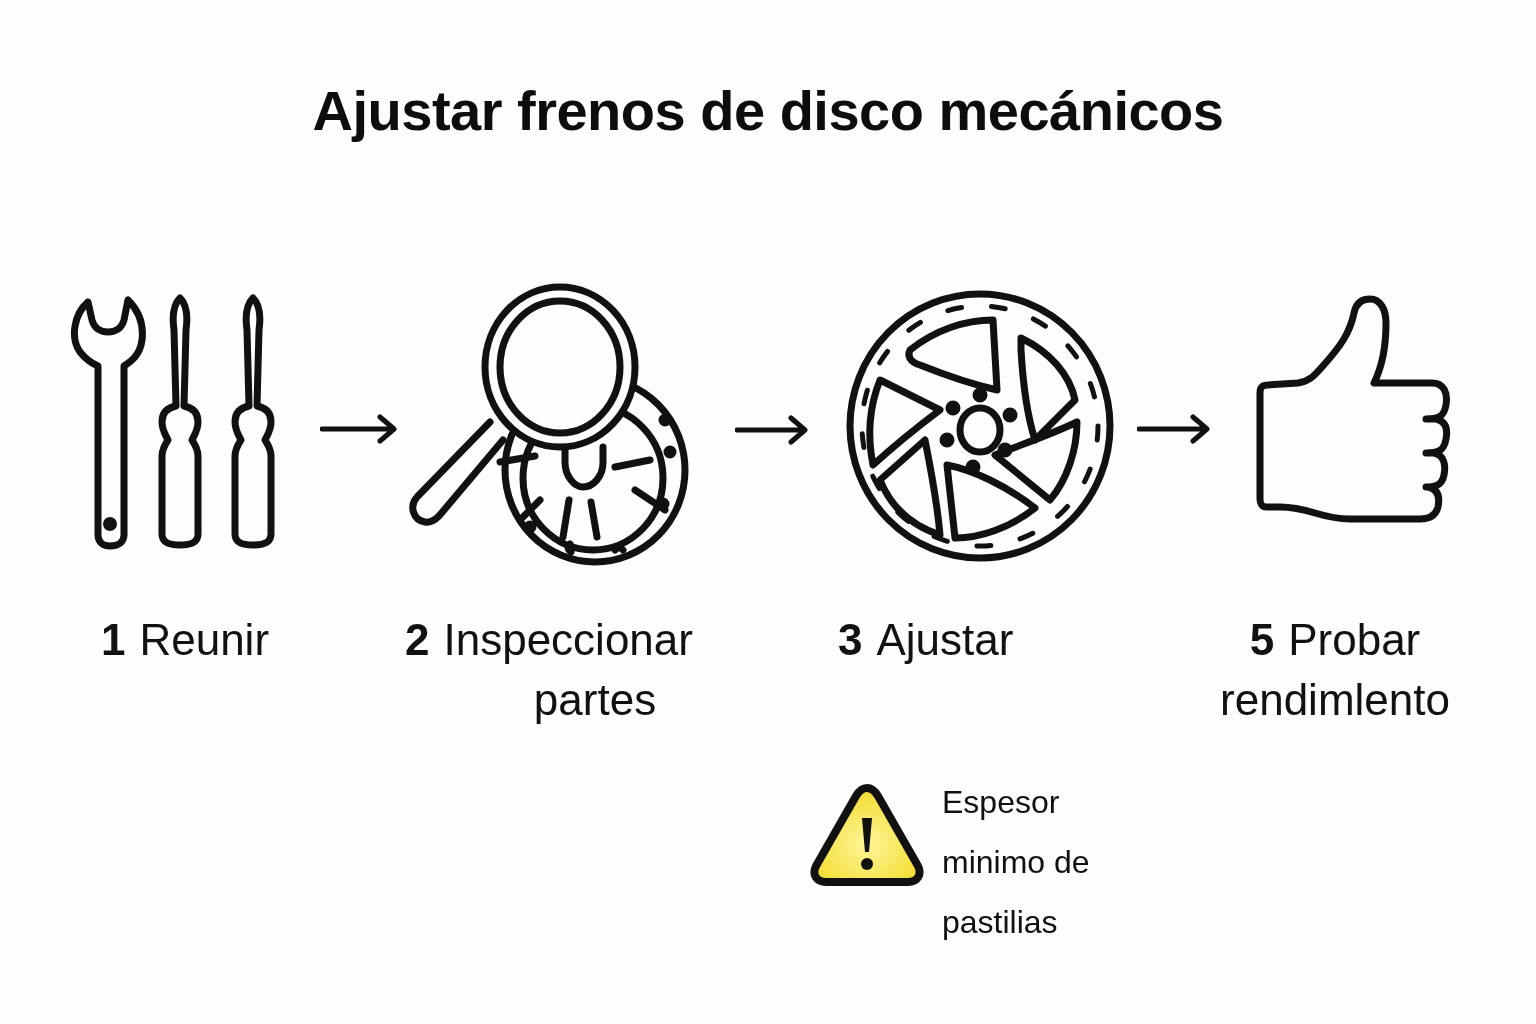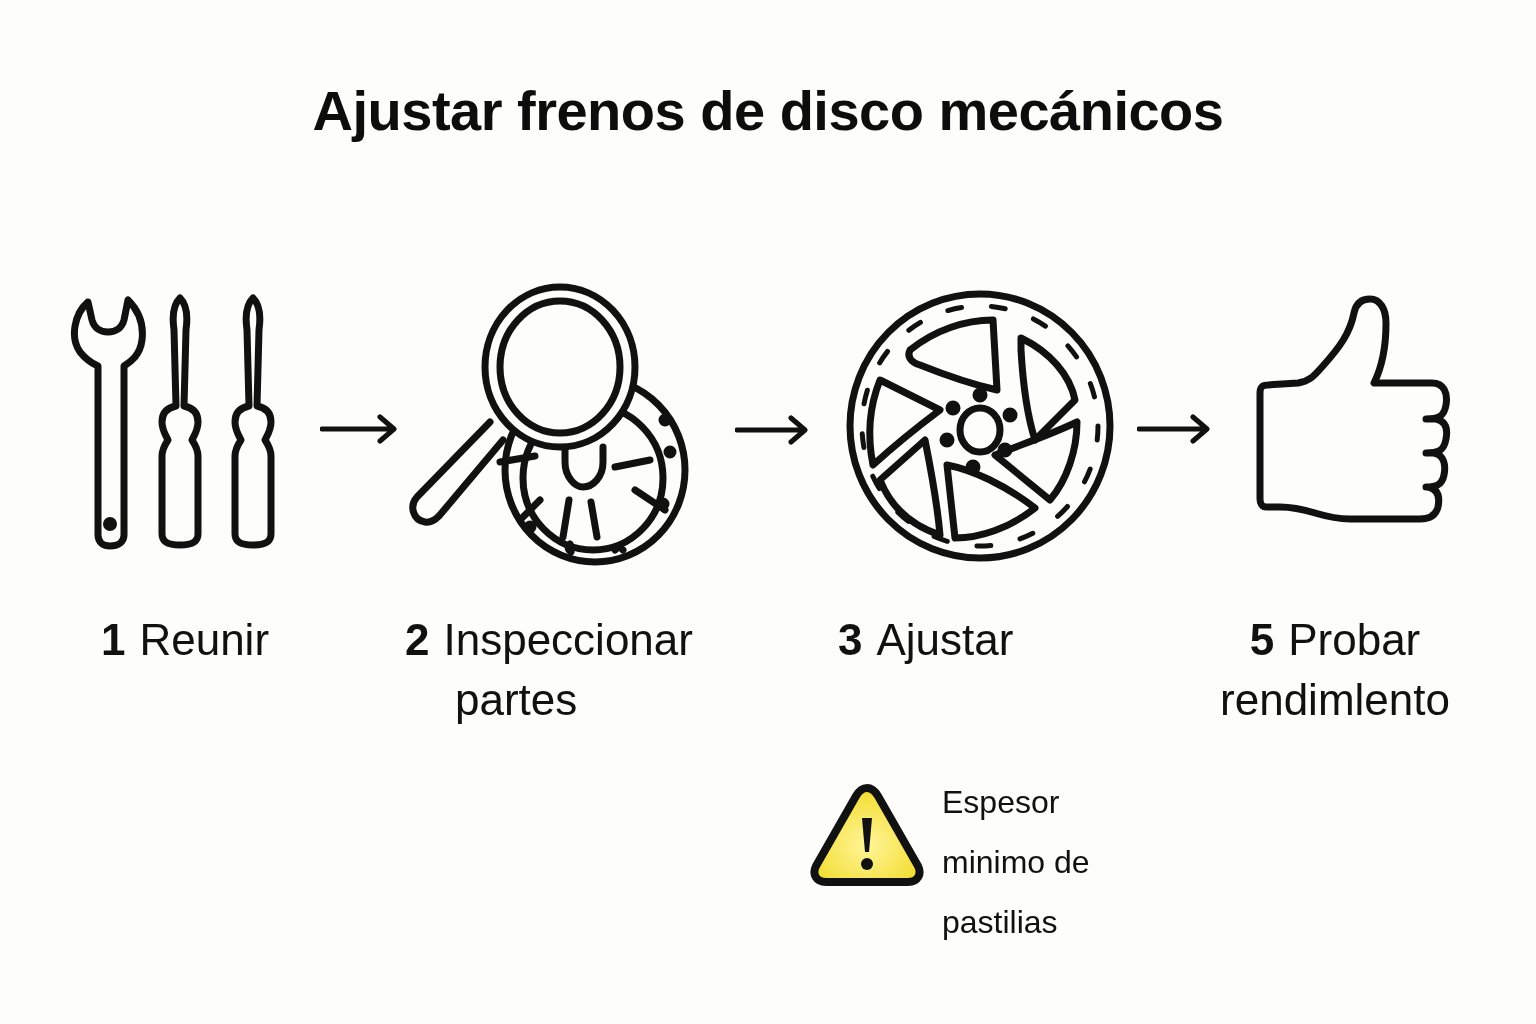--- a/index.html
+++ b/index.html
@@ -103,21 +103,21 @@
     <path d="M10 98 C10 92 12 90 18 90 L48 88 C60 86 65 80 72 72 C90 52 100 38 104 18 C106 8 112 4 120 4 C130 4 136 14 136 28 C136 50 132 72 124 88 L182 88 C194 88 198 98 196 110 C194 122 188 124 176 124 L186 124 C196 126 198 134 196 144 C194 156 188 158 176 158 L184 158 C194 160 196 170 194 180 C192 190 186 192 176 192 L178 192 C188 194 190 202 188 212 C186 220 180 224 170 224 L100 224 C70 224 60 212 30 212 L16 212 C12 212 10 208 10 204 Z"></path>
   </svg>
 </div>
 
 <div class="label" style="left:40px;top:603px;width:290px;text-align:center;">
   <div><span class="num">1</span><span>Reunir</span></div>
 </div>
 
 <div class="label" style="left:405px;top:603px;width:330px;">
   <div><span class="num">2</span><span>Inspeccionar</span></div>
-  <div style="padding-left:50px;">partes</div>
+  <div style="padding-left:50px;text-align:center;">partes</div>
 </div>
 
 <div class="label" style="left:838px;top:603px;width:260px;">
   <div><span class="num">3</span><span>Ajustar</span></div>
 </div>
 
 <div class="label" style="left:1200px;top:603px;width:270px;text-align:center;">
   <div><span class="num">5</span><span>Probar</span></div>
   <div>rendimlento</div>
 </div>

